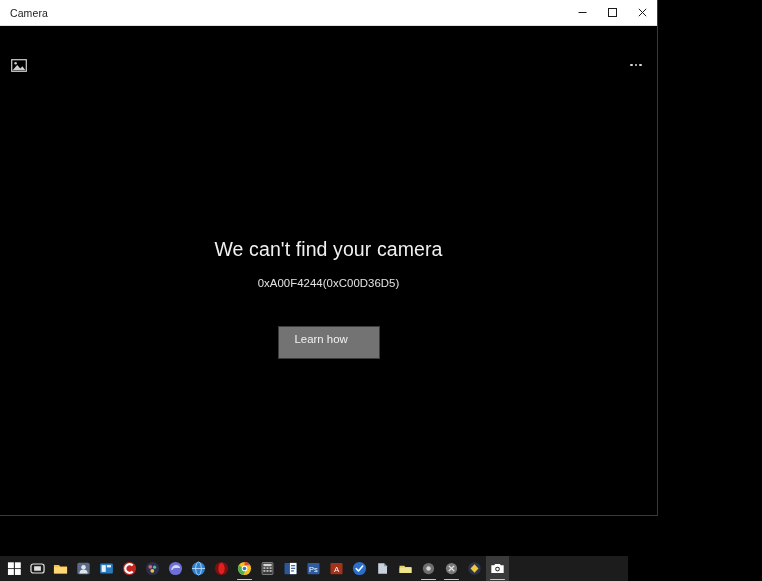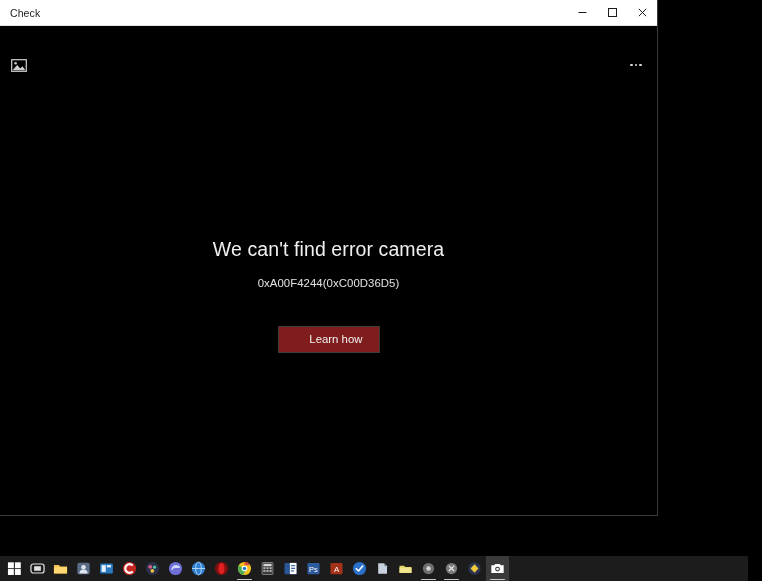--- a/index.html
+++ b/index.html
@@ -142,37 +142,37 @@
     font-size: 11.4px;
     color: #e2e2e2;
     line-height: 12.9px;
     margin: 17px;
     letter-spacing: .05px;
   }
   #learn-how-button {
     display: inline-block;
     margin-top: 19px;
     min-width: 102px;
-    padding: 5px 16px 6px 16px;
-    background: #7f1d1d;
+    padding: 5px 16px 12px 16px;
+    background: #737373;
     color: #f2f2f2;
     border: 1px solid #3c3c3c;
     font-size: 11.4px;
     font-family: "Liberation Sans", sans-serif;
-    text-align: right;
+    text-align: left;
     line-height: 14px;
     box-sizing: border-box;
   }
 
   
   #taskbar {
     position: absolute;
     left: 0;
     bottom: 0;
-    width: 748px;
+    width: 628px;
     height: 25px;
     background: #1c1c1c;
     display: flex;
     align-items: center;
     padding-left: 3px;
     box-sizing: border-box;
   }
   .task-item {
     width: 23px;
     height: 25px;
@@ -203,21 +203,21 @@
   .task-icon.round { border-radius: 50%; }
 </style>
 </head>
 <body>
 
 <div id="desktop">
 
   <div id="camera-window">
 
     <div id="titlebar">
-      <span id="titlebar-title">Check</span>
+      <span id="titlebar-title">Camera</span>
 
       <div id="titlebar-controls">
         <button class="win-btn">
           <svg width="11" height="11" viewBox="0 0 11 11">
             <line x1="1.5" y1="5.5" x2="9.5" y2="5.5" stroke="#1b1b1b" stroke-width="1"></line>
           </svg>
         </button>
         <button class="win-btn">
           <svg width="11" height="11" viewBox="0 0 11 11">
             <rect x="1.5" y="1.5" width="8" height="8" fill="none" stroke="#1b1b1b" stroke-width="1"></rect>
@@ -242,21 +242,21 @@
         </svg>
       </div>
 
       <div id="overflow-button">
         <span class="dot"></span>
         <span class="dot"></span>
         <span class="dot"></span>
       </div>
 
       <div id="error-block">
-        <h1 id="error-heading">We can't find error camera</h1>
+        <h1 id="error-heading">We can't find your camera</h1>
         <p id="error-code">0xA00F4244(0xC00D36D5)</p>
         <button id="learn-how-button">Learn how</button>
       </div>
 
     </div>
   </div>
 
   <div id="taskbar">
 
     <div class="task-item">

